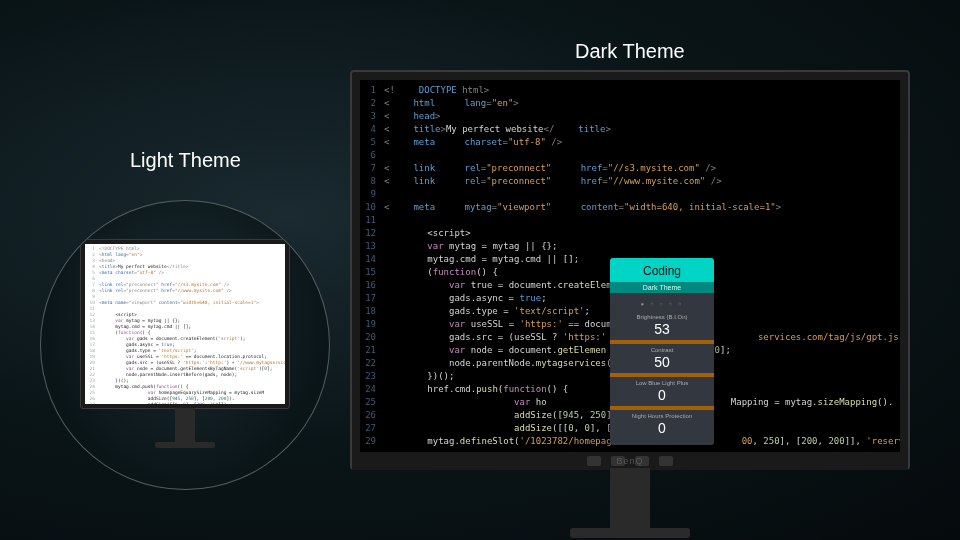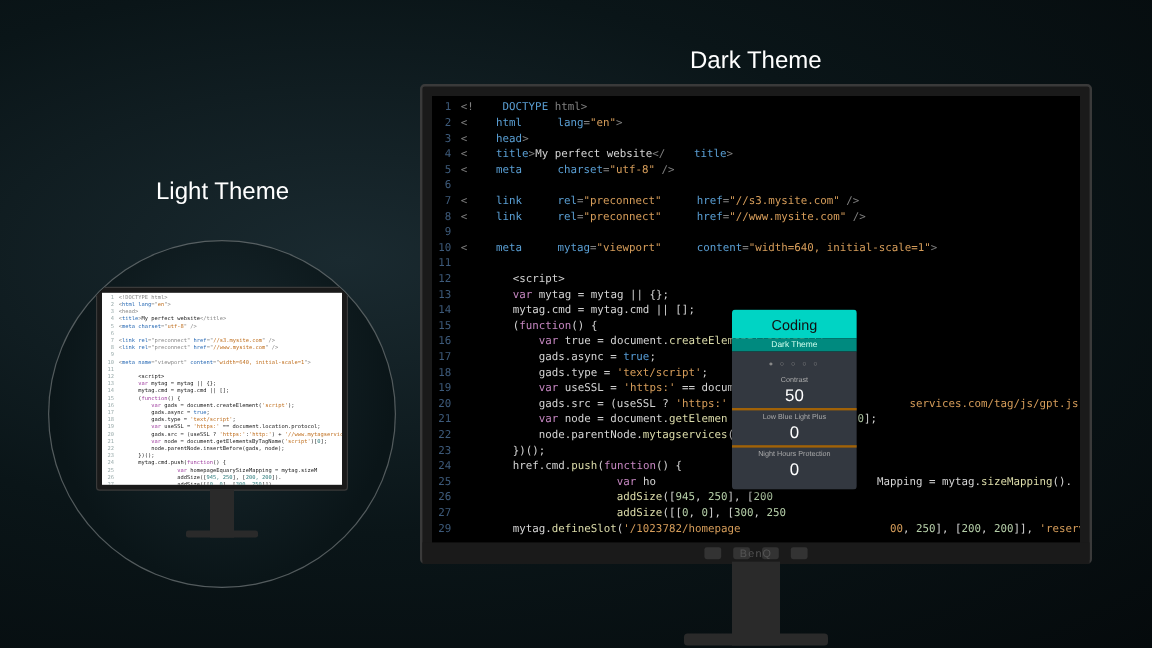--- a/index.html
+++ b/index.html
@@ -72,21 +72,21 @@
     position:absolute; left:610px; top:258px; width:104px;
     font-family: Arial, sans-serif; text-align:center;
     border-radius:3px; overflow:hidden; z-index:10;
     box-shadow: 0 2px 8px rgba(0,0,0,0.5);
   }
   .osd-head{background:#00d4c4;padding:6px 0 4px;}
   .osd-title{color:#111;font-size:12px;font-weight:500;}
   .osd-sub{background:#008a7f;color:#cfe;font-size:7px;padding:2px 0;}
   .osd-body{background:#333840;padding:6px 0;}
   .osd-dots{color:#888;font-size:6px;letter-spacing:2px;padding:2px 0 4px;}
-  .osd-row{padding:3px 0;border-top:2px solid #a16207;}
+  .osd-row{padding:3px 0;border-top:4px solid #a16207;}
   .osd-row:first-of-type{border-top:none;}
   .osd-lbl{color:#aaa;font-size:6px;}
   .osd-val{color:#fff;font-size:14px;font-weight:400;margin-top:1px;}
 </style>
 </head>
 <body>
 
 <div class="title light">Light Theme</div>
 <div class="title dark">Dark Theme</div>
 
@@ -133,20 +133,24 @@
 
 <div class="osd">
   <div class="osd-head">
     <div class="osd-title">Coding</div>
   </div>
   <div class="osd-sub">Dark Theme</div>
   <div class="osd-body">
     <div class="osd-dots">● ○ ○ ○ ○</div>
     <div id="osd-rows">
         <div class="osd-row">
+          <div class="osd-lbl">Brightness (B.I.On)</div>
+          <div class="osd-val">53</div>
+        </div>
+        <div class="osd-row">
           <div class="osd-lbl">Contrast</div>
           <div class="osd-val">50</div>
         </div>
         <div class="osd-row">
           <div class="osd-lbl">Low Blue Light Plus</div>
           <div class="osd-val">0</div>
         </div>
         <div class="osd-row">
           <div class="osd-lbl">Night Hours Protection</div>
           <div class="osd-val">0</div>

